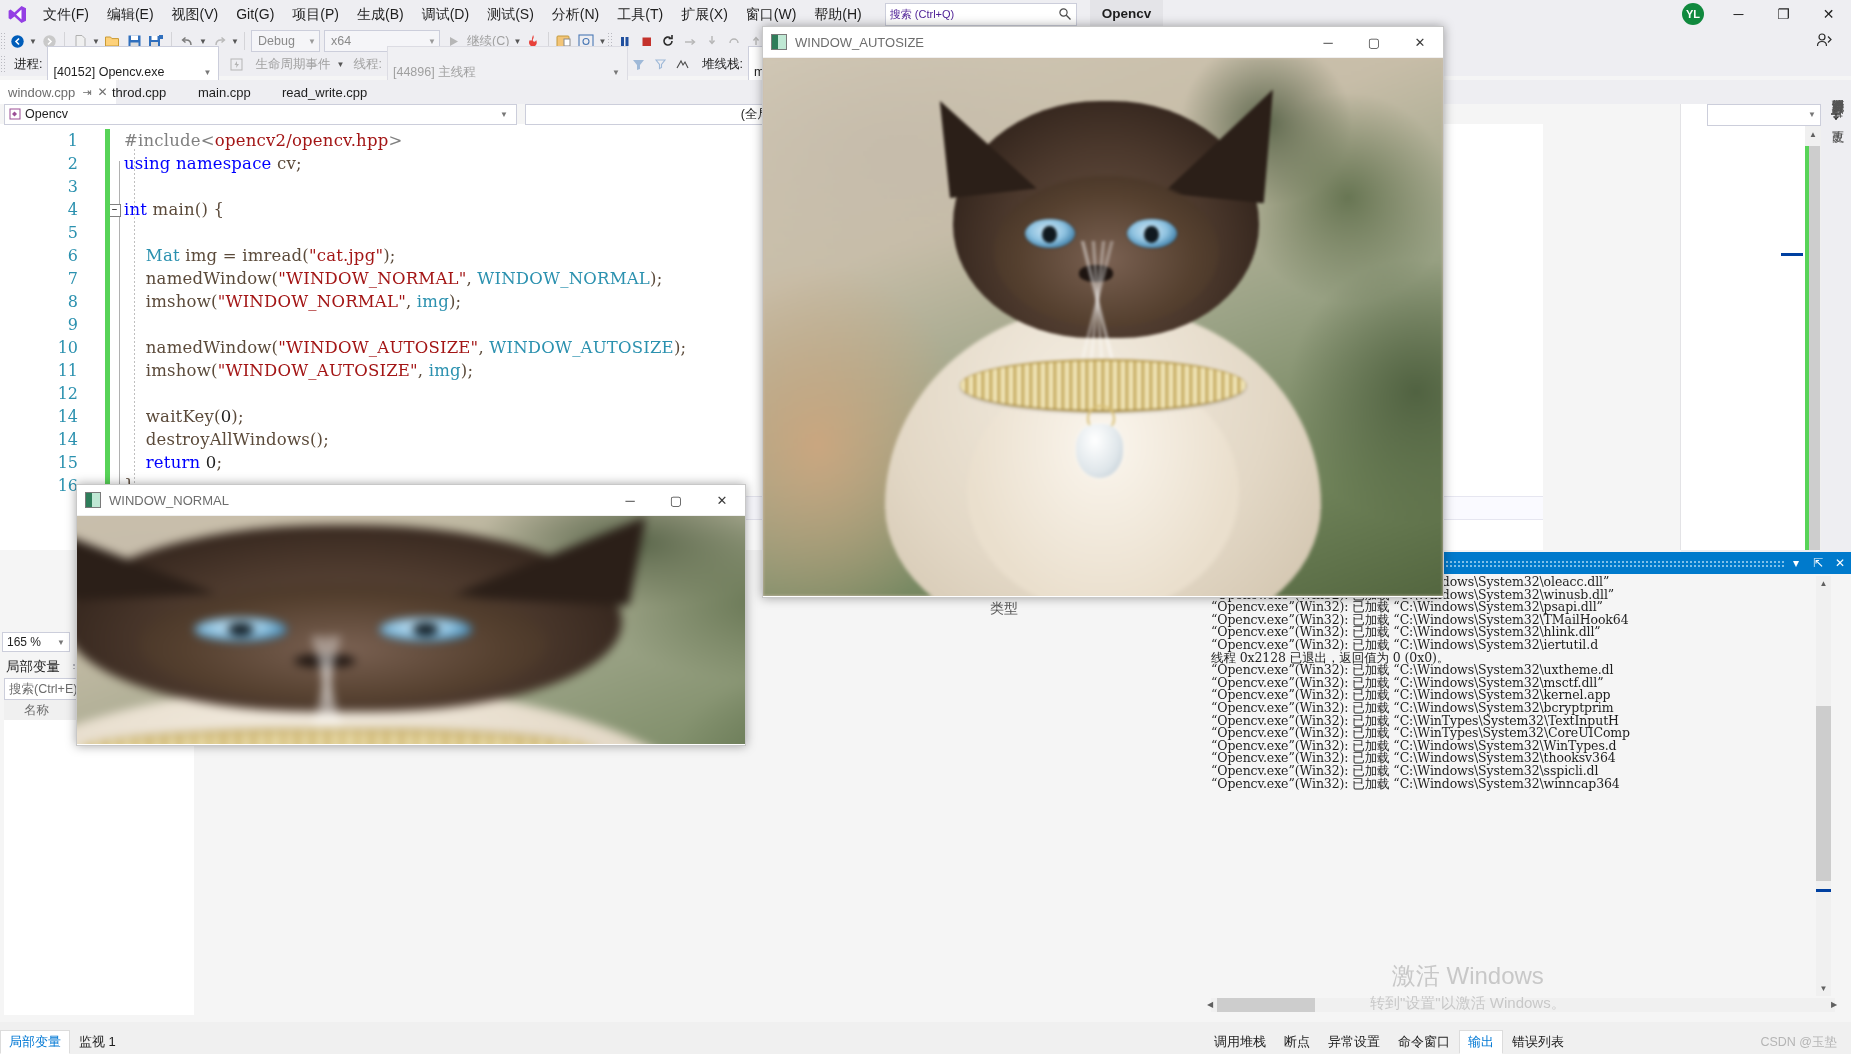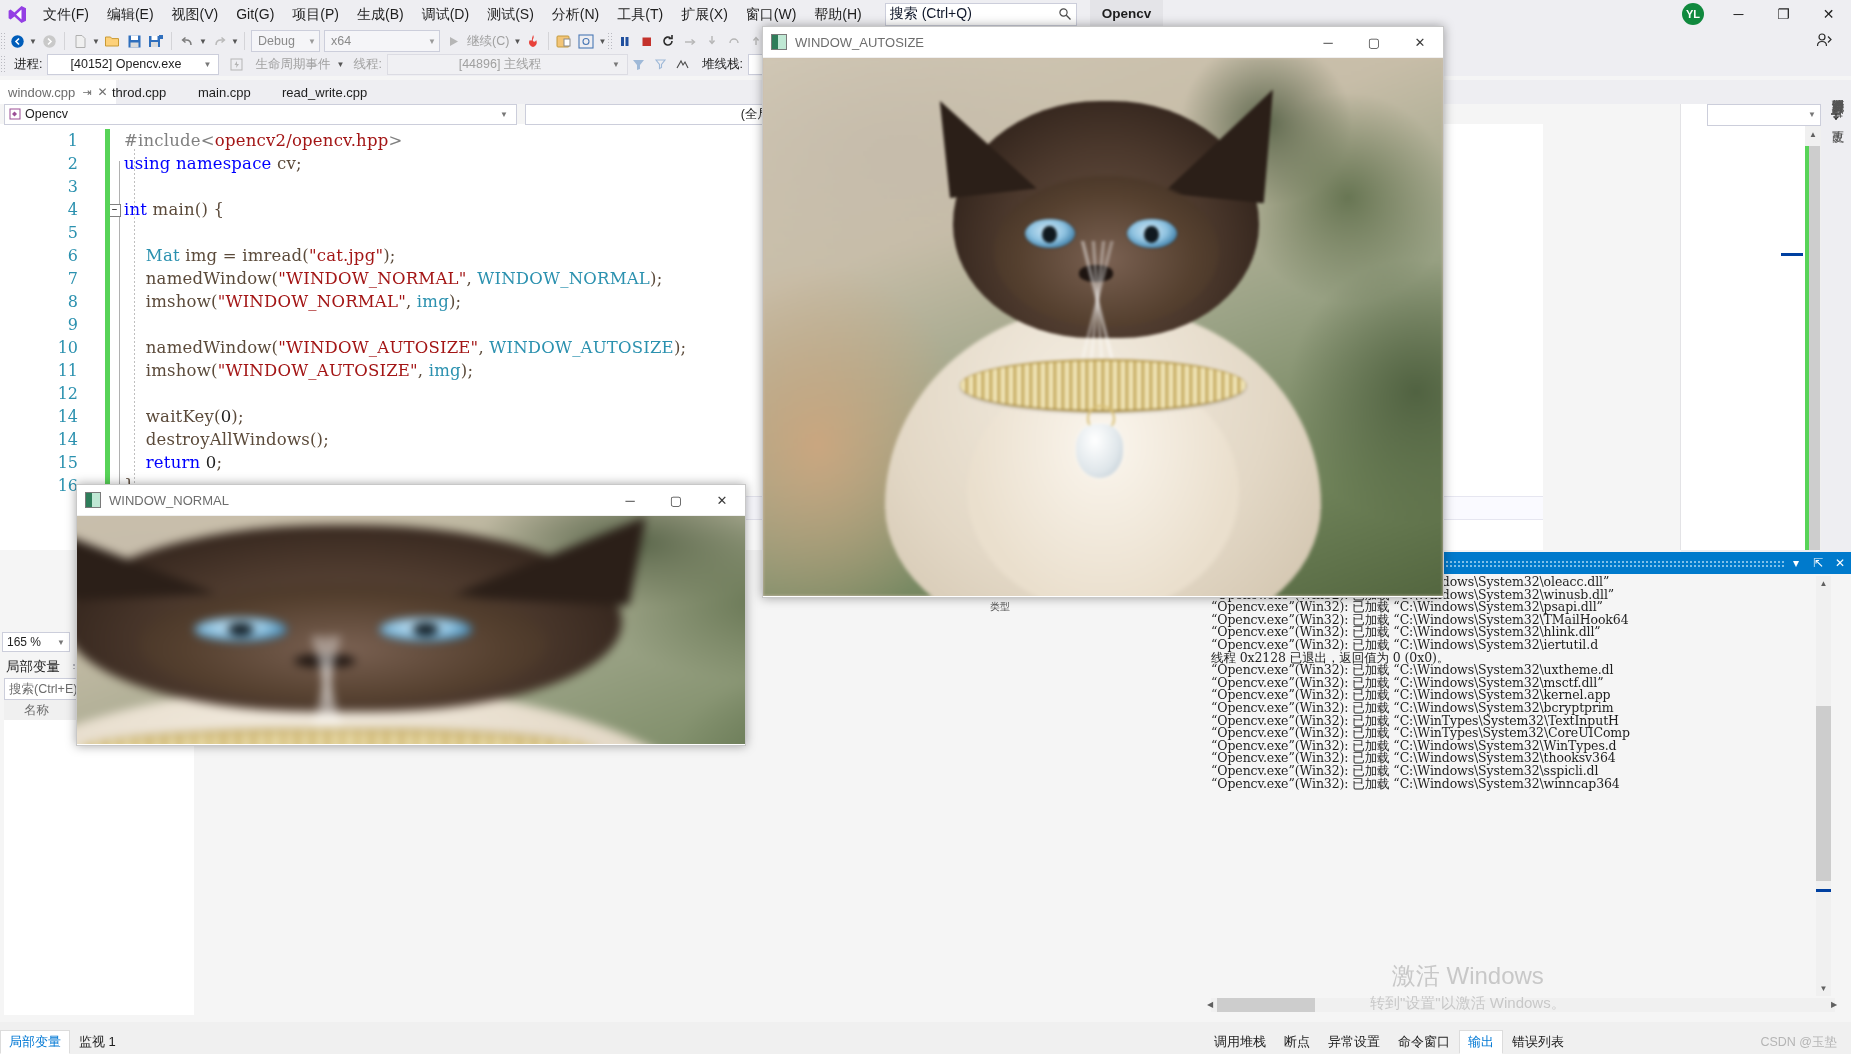--- a/index.html
+++ b/index.html
@@ -7,21 +7,21 @@
     width:1851px;height:1054px;overflow:hidden;position:relative;
     font-family:"Liberation Sans","DejaVu Sans",sans-serif;
     font-size:13px;color:#1e1e1e;background:#f5f5f5;
     -webkit-font-smoothing:antialiased;
   }
   
   #menubar{position:absolute;left:0;top:0;width:1851px;height:28px;background:#eeeef2;display:flex;align-items:center;}
   #vslogo{width:34px;height:28px;display:flex;align-items:center;justify-content:center;}
   .menu-item{padding:0 9px;height:28px;line-height:28px;font-size:14px;color:#1e1e1e;white-space:nowrap;cursor:default;}
   #searchbox{margin-left:14px;width:182px;height:21px;border:1px solid #cccedb;background:#fff;display:flex;align-items:center;padding:0 4px;}
-  #searchbox .ph{font-size:14px;color:#0f172a;flex:1;}
+  #searchbox .ph{font-size:11px;color:#4c1d95;flex:1;}
   #searchbox .mag{width:14px;height:14px;}
   #proj-chip{margin-left:13px;height:28px;line-height:28px;padding:0 12px;background:#e4e4e8;font-size:13.5px;font-weight:bold;color:#1e1e1e;}
   #winbtns{position:absolute;right:0;top:0;height:28px;display:flex;align-items:center;}
   .wb{width:45px;height:28px;display:flex;align-items:center;justify-content:center;font-size:14px;color:#1e1e1e;}
   #avatar{width:22px;height:22px;border-radius:50%;background:#10893e;color:#fff;font-size:11px;display:flex;align-items:center;justify-content:center;margin-right:12px;font-weight:bold;}
 
   
   #toolbar{position:absolute;left:0;top:28px;width:1851px;height:26px;background:#eeeef2;display:flex;align-items:center;}
   .tb-ico{width:22px;height:24px;display:flex;align-items:center;justify-content:center;}
   .tb-sep{width:1px;height:18px;background:#d4d4d8;margin:0 4px;}
@@ -31,21 +31,21 @@
   .tb-combo .ca{font-size:8px;color:#9a9a9a;padding-left:6px;}
   .tb-txt{font-size:12.5px;color:#a0a0a0;padding:0 3px;white-space:nowrap;}
   .grip{width:6px;height:18px;background-image:radial-gradient(#b9b9c0 0.8px,transparent 0.9px);background-size:3px 3px;}
   #liveshare{position:absolute;right:62px;top:30px;display:flex;align-items:center;font-size:13.5px;color:#1e1e1e;}
   #liveshare svg{margin-right:5px;}
 
   
   #debugrow{position:absolute;left:0;top:52px;width:1851px;height:24px;background:#eeeef2;display:flex;align-items:center;}
   .dbg-lab{font-size:12.5px;color:#1e1e1e;padding:0 5px 0 8px;white-space:nowrap;}
   .dbg-lab.dim{color:#a0a0a0;}
-  .dbg-combo{height:19px;border:1px solid #cccedb;background:#fff;display:flex;align-items:center;padding:0 2px 0 5px;font-size:12.5px;color:#1e1e1e;text-align:center;}
+  .dbg-combo{height:19px;border:1px solid #cccedb;background:#fff;display:flex;align-items:center;padding:16px 2px 0 5px;font-size:12.5px;color:#1e1e1e;}
   .dbg-combo.dis{background:#f0f0f3;color:#a0a0a0;border-color:#dcdce3;}
   .dbg-combo .ca{font-size:8px;color:#777;padding:0 5px;}
 
   
   #tabstrip{position:absolute;left:0;top:80px;width:1851px;height:24px;background:#eeeef2;}
   .tab{position:absolute;top:0;height:24px;display:flex;align-items:center;font-size:13px;color:#1e1e1e;padding:0 8px;white-space:nowrap;}
   .tab.active{background:#fff;color:#6d6d6d;}
   .tab .pin{font-size:11px;color:#6d6d6d;padding-left:7px;}
   .tab .x{font-size:12px;color:#6d6d6d;padding-left:6px;}
 
@@ -69,21 +69,21 @@
   #zoomrow{position:absolute;left:0;top:632px;width:78px;height:20px;}
   .zcombo{width:62px;height:18px;border:1px solid #cccedb;background:#fff;display:flex;align-items:center;font-size:12px;color:#1e1e1e;padding-left:4px;margin-left:2px;}
   .zcombo .ca{font-size:8px;color:#777;margin-left:auto;padding-right:4px;}
   #localspanel{position:absolute;left:0;top:652px;width:1205px;height:370px;background:#f5f5f5;}
   #locals-title{position:absolute;left:6px;top:6px;font-size:13.5px;color:#1e1e1e;}
   #locals-grip{position:absolute;left:72px;top:11px;width:40px;height:6px;background-image:radial-gradient(#b9b9c0 0.8px,transparent 0.9px);background-size:4px 4px;}
   #locals-search{position:absolute;left:4px;top:26px;width:186px;height:20px;background:#fff;border:1px solid #cccedb;font-size:12.5px;color:#6d6d6d;display:flex;align-items:center;padding-left:4px;}
   #locals-hdr{position:absolute;left:4px;top:48px;width:190px;height:20px;background:#f0f0f0;border-bottom:1px solid #dcdcdc;display:flex;align-items:center;}
   #locals-hdr span{font-size:12.5px;color:#6d6d6d;padding-left:20px;}
   #locals-body{position:absolute;left:4px;top:68px;width:190px;height:295px;background:#fff;}
-  #typecol{position:absolute;left:990px;top:600px;font-size:10px;color:#555;}
+  #typecol{position:absolute;left:990px;top:600px;font-size:14px;color:#555;}
 
   
   #btabs{position:absolute;left:0;top:1022px;width:1205px;height:32px;background:#f0f0f0;display:flex;align-items:center;padding-top:4px;}
   .btab{height:22px;line-height:22px;padding:0 8px;font-size:13px;color:#1e1e1e;border:1px solid transparent;}
   .btab.active{background:#fff;border:1px solid #dcdcdc;border-bottom-color:#fff;color:#0078d4;}
   #btabs2{position:absolute;left:1205px;top:1022px;width:646px;height:32px;background:#f0f0f0;display:flex;align-items:center;padding-top:4px;}
   #csdn{margin-left:auto;margin-right:14px;font-size:12.5px;color:#b5b5b5;}
 
   
   #rightcol{position:absolute;right:0;top:80px;width:170px;height:942px;background:#eeeef2;}

